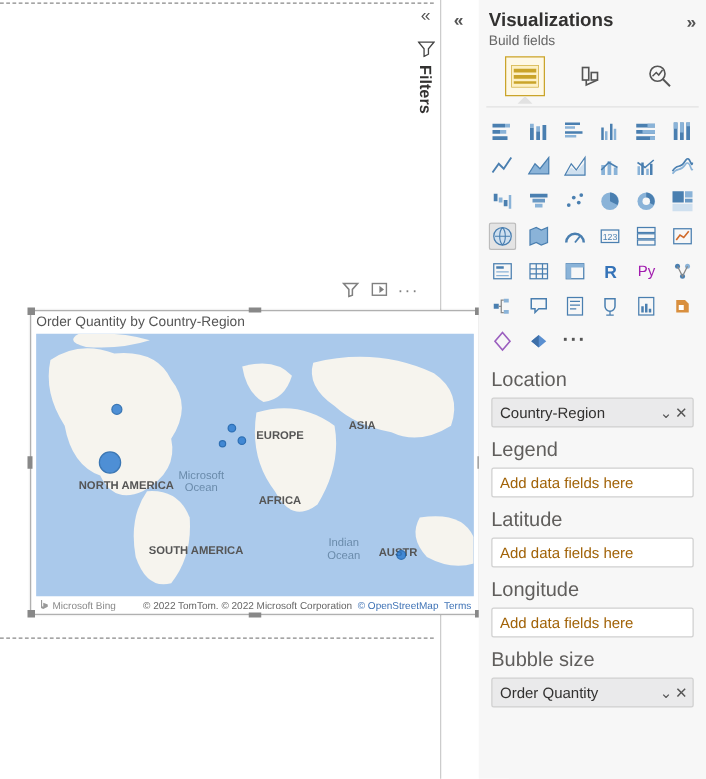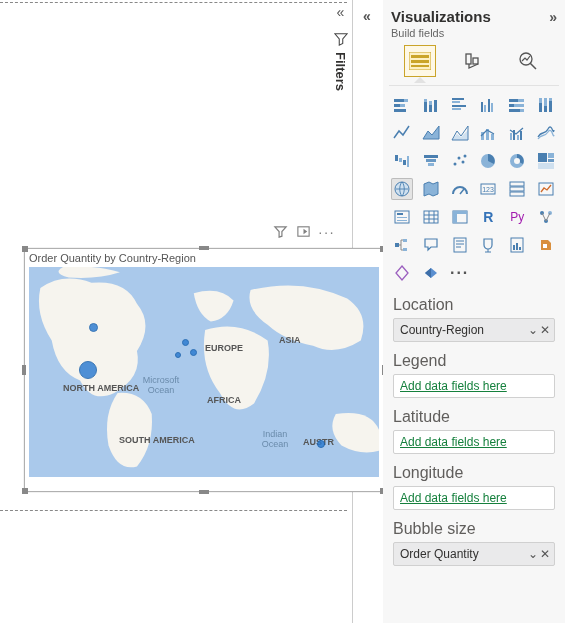--- a/index.html
+++ b/index.html
@@ -231,21 +231,21 @@
   .field-well {
     background: #fff;
     border: 1px solid #d0d0d0;
     border-radius: 2px;
     height: 24px;
     display: flex;
     align-items: center;
     padding: 0 4px 0 6px;
     font-size: 12px;
   }
-  .field-well.placeholder { color:#15803d;text-decoration:underline; }
+  .field-well.placeholder { color:#a16207; }
   .field-well.filled {
     background:#eaeaeb;
     justify-content: space-between;
     color:#323130;
   }
   .fw-actions { display:flex; gap:2px; align-items:center; color:#555; }
   .fw-actions span { cursor:pointer; }
 </style>
 </head>
 <body>
@@ -313,20 +313,33 @@
         <span class="maplabel light" style="left:228px; top:162px; width:36px; text-align:center; white-space:normal;">Indian Ocean</span>
 
         <div class="bubble" style="left:50px; top:94px; width:18px; height:18px;"></div>
         <div class="bubble" style="left:60px; top:56px; width:9px; height:9px;"></div>
         <div class="bubble" style="left:153px; top:72px; width:7px; height:7px;"></div>
         <div class="bubble" style="left:161px; top:82px; width:7px; height:7px;"></div>
         <div class="bubble" style="left:146px; top:85px; width:6px; height:6px;"></div>
         <div class="bubble" style="left:288px; top:173px; width:8px; height:8px;"></div>
       </div>
 
+      <div class="map-attrib">
+        <span class="bing-badge">
+          <svg width="9" height="9" viewBox="0 0 10 10">
+              <path d="M2 0v7l2 1 4-2V4L4 2.5V6L3 5.5V0z" fill="#999"></path>
+            </svg>
+          <span>Microsoft Bing</span>
+        </span>
+        <span>
+          <span>© 2022 TomTom. © 2022 Microsoft Corporation</span>
+          &nbsp;<a>© OpenStreetMap</a>
+          &nbsp;<a>Terms</a>
+        </span>
+      </div>
     </div>
   </div>
 </div>
 
 <div class="panel">
   <span class="panel-header">
     <span class="lchev">«</span>
     <span style="flex:1;">Visualizations</span>
     <span style="font-size:14px;color:#555;">»</span>
   </span>

